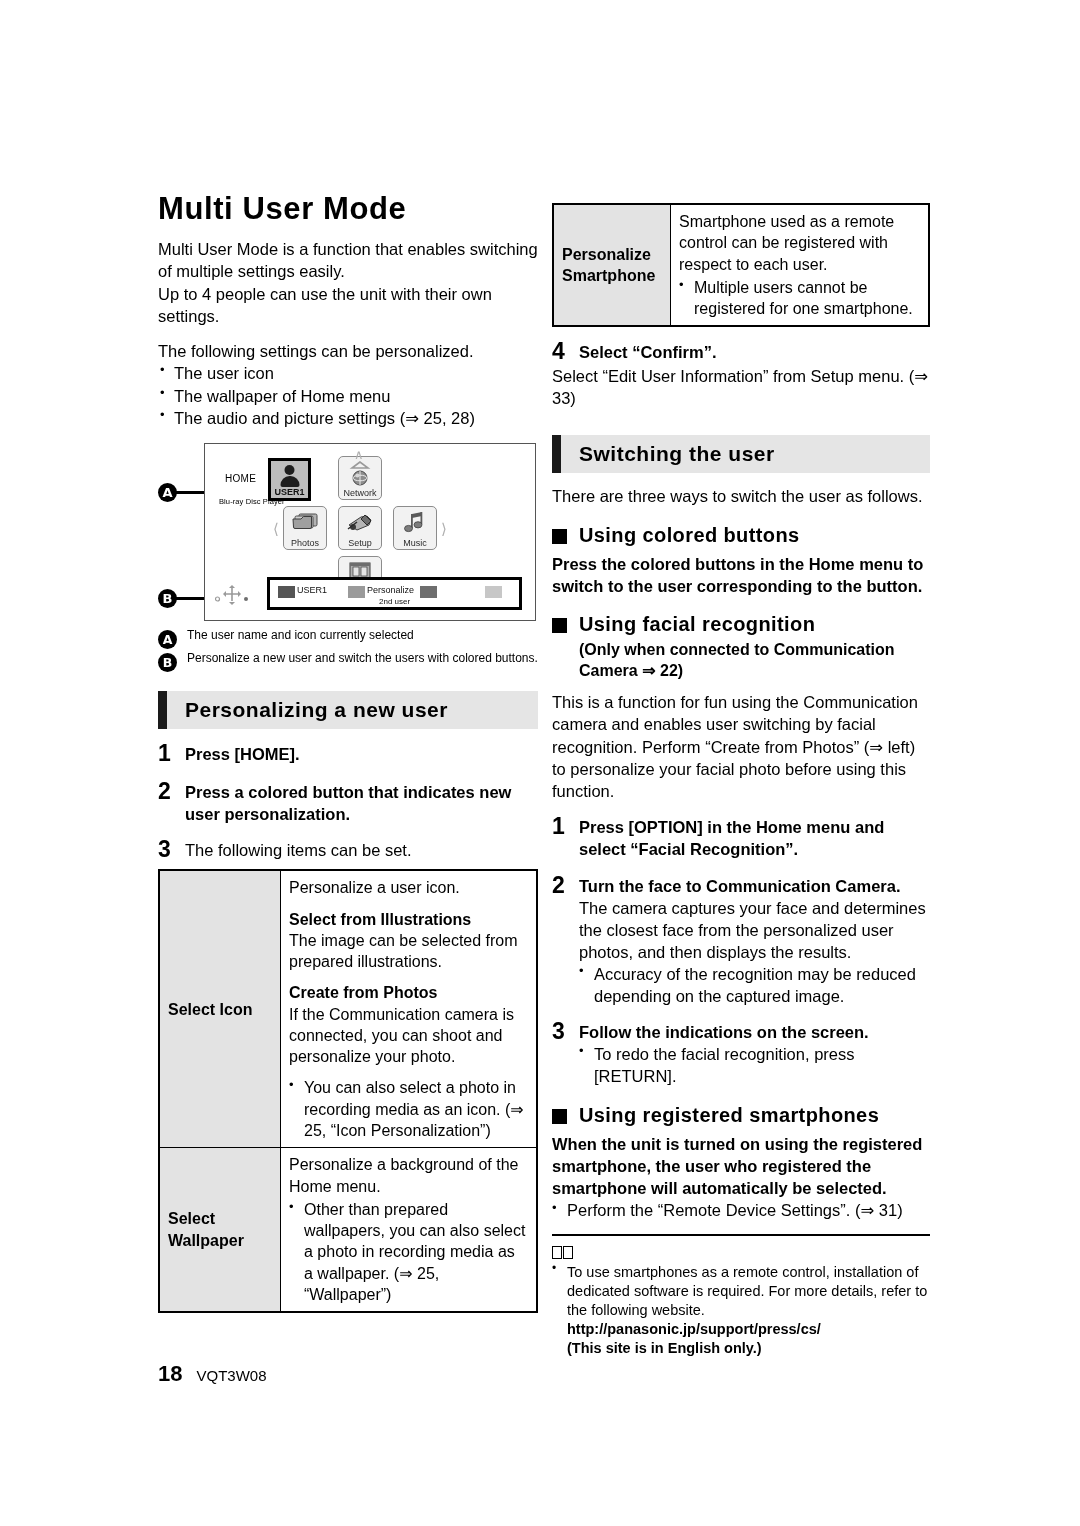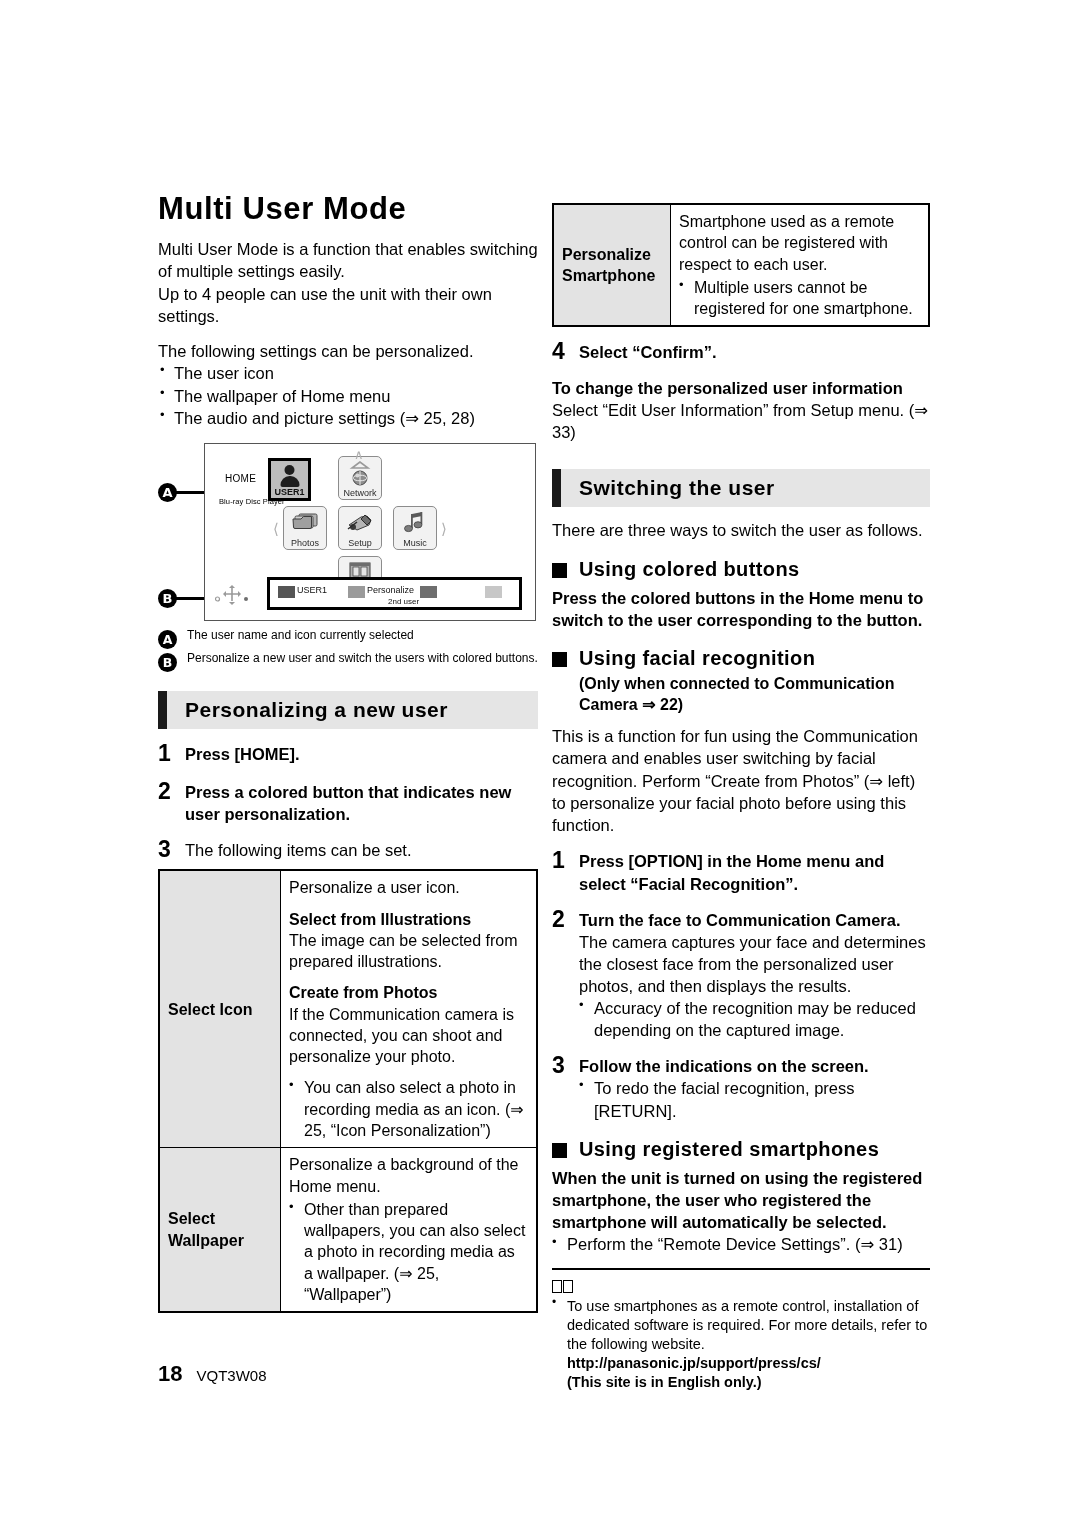--- a/index.html
+++ b/index.html
@@ -545,21 +545,21 @@
             <circle cx="31" cy="15" r="2" fill="#6e6e6e"></circle>
           </svg>
         </div>
 
         <div class="colorbar">
           <div class="swatch" style="left:8px; background:#555555;"></div>
           <div class="cb-text" style="left:27px;">USER1</div>
 
           <div class="swatch" style="left:78px; background:#9a9a9a;"></div>
           <div class="cb-text" style="left:97px;">Personalize</div>
-          <div class="cb-text2" style="left:106px;padding-left:12px;">2nd user</div>
+          <div class="cb-text2" style="left:97px;padding-left:12px;">2nd user</div>
 
           <div class="swatch" style="left:150px; background:#6e6e6e;"></div>
           <div class="swatch" style="left:215px; background:#c7c7c7;"></div>
         </div>
 
       </div>
     </div>
 
     <div class="legend-row">
       <div class="mark">A</div>
@@ -631,21 +631,20 @@
         </td>
       </tr>
     </tbody>
       </table>
 
     <div class="step">
       <div class="num">4</div>
       <div class="txt">Select “Confirm”.</div>
     </div>
 
-    <p class="bold-body" style="margin-top:12px;">To change the personalized user information</p>
     <p class="body">Select “Edit User Information” from Setup menu. (⇒ 33)</p>
 
     <div style="height:26px;"></div>
 
     <div class="band">
       <div class="tab"></div>
       <div class="band-label">Switching the user</div>
     </div>
 
     <p class="body" style="margin-top:12px;">There are three ways to switch the user as follows.</p>

